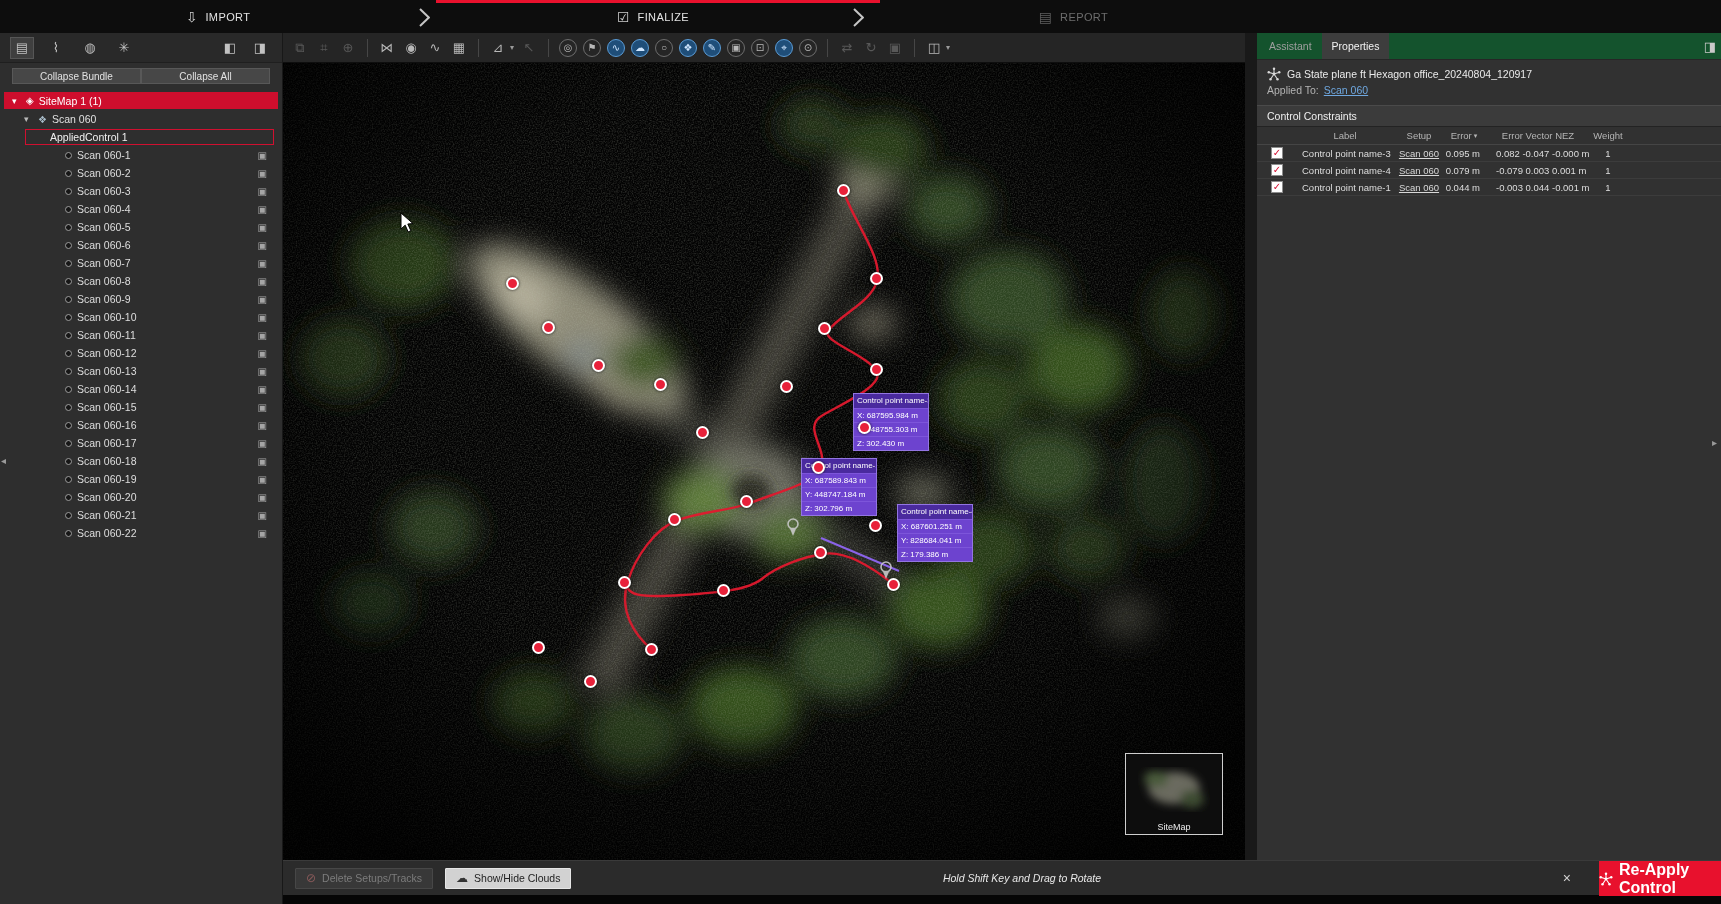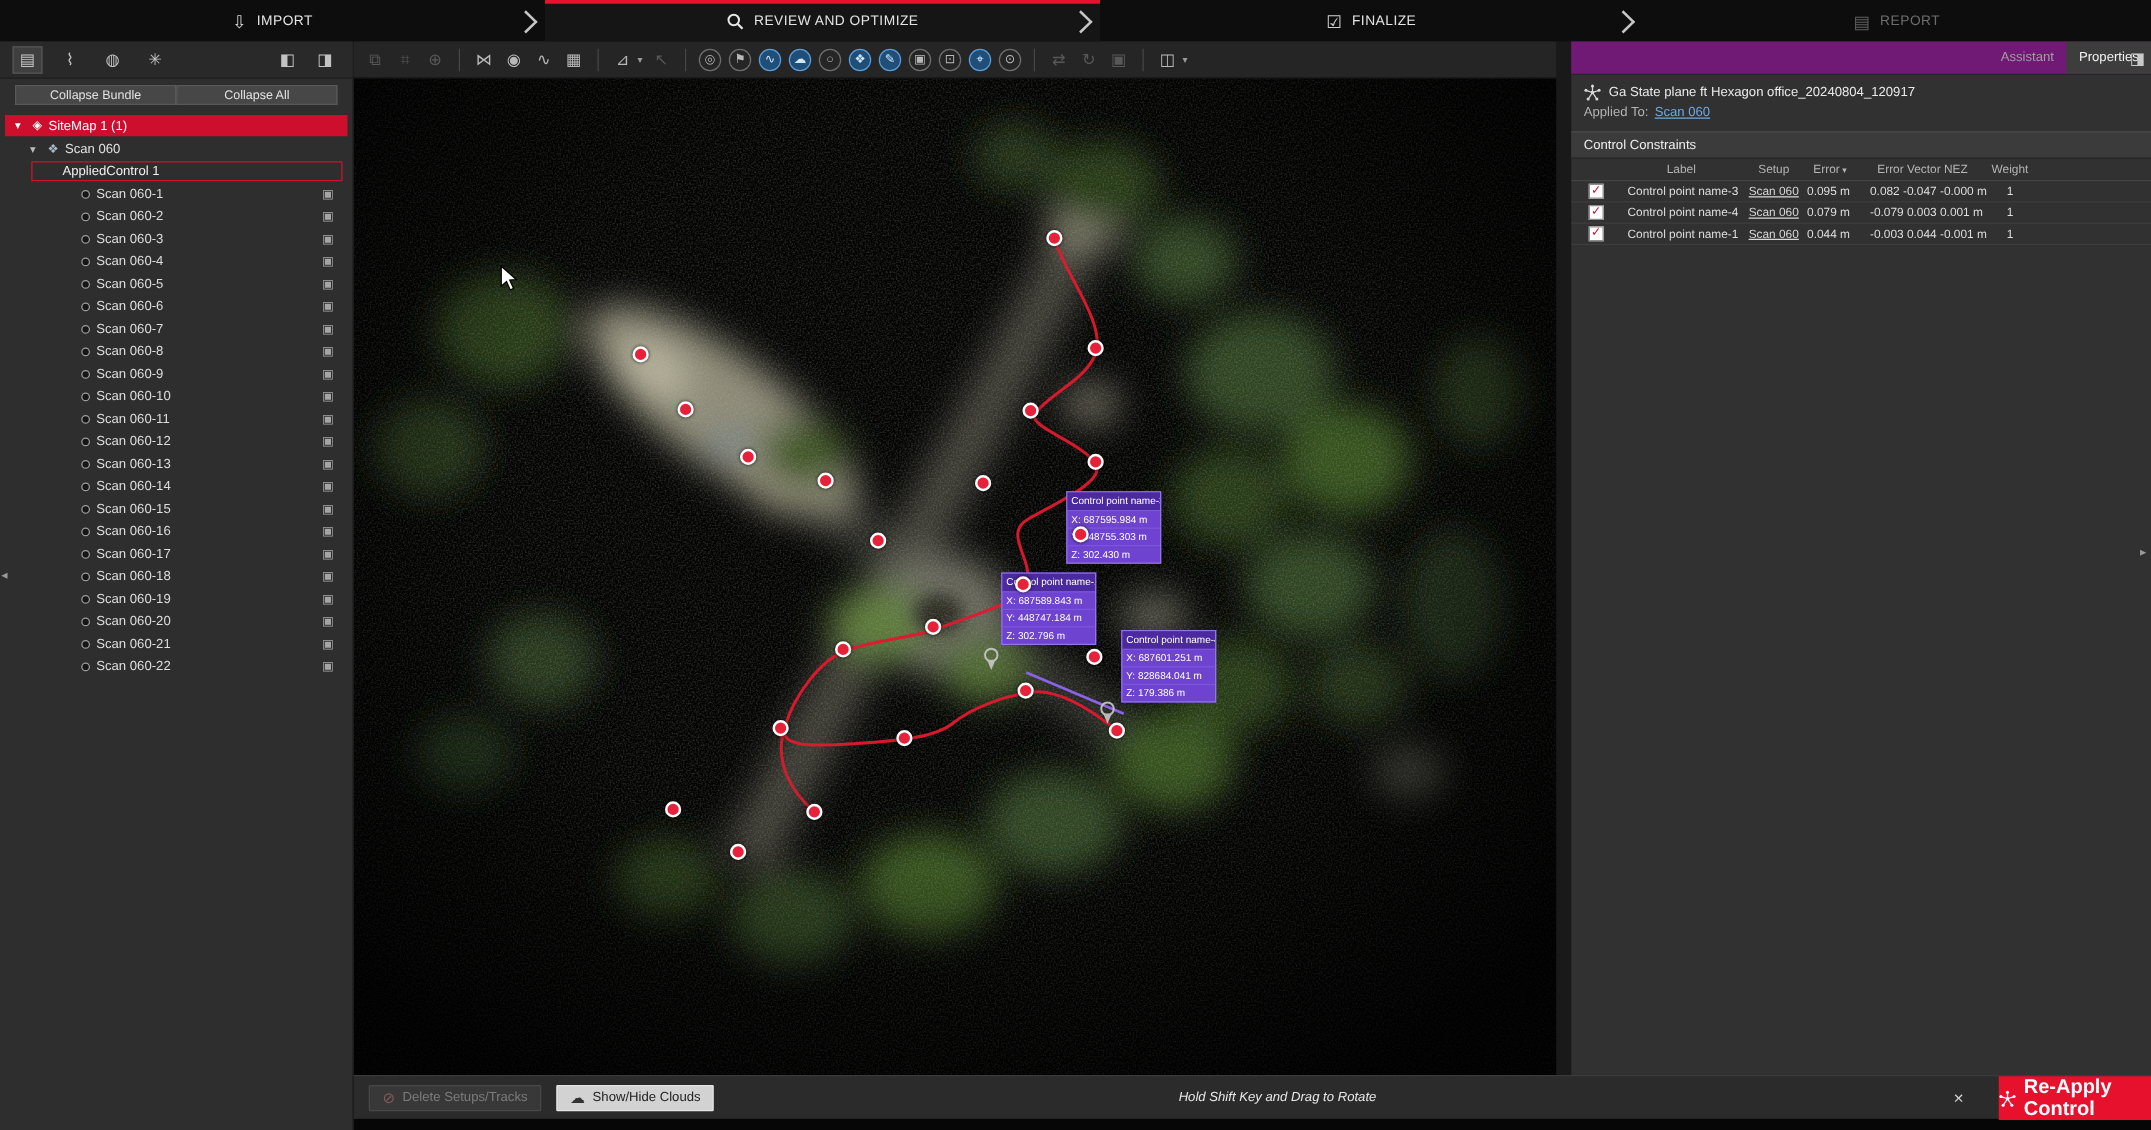--- a/index.html
+++ b/index.html
@@ -61,21 +61,21 @@
   .cp-tip-title { background:#4a2a9e; padding:2px 3px; white-space:nowrap; overflow:hidden; }
   .cp-tip-row { padding:2px 3px 1px 3px; border-top:1px solid #7d55da; white-space:nowrap; }
   #minimap { position:absolute; left:842px; top:690px; width:98px; height:82px; border:1px solid #cfcfcf; background:#0d0d0d; z-index:7; }
   #minimap svg { position:absolute; left:0; top:0; }
   .mm-label { position:absolute; bottom:2px; width:100%; text-align:center; font-size:9px; color:#ececec; }
   .vp-cursor { position:absolute; z-index:9; }
 
   
   #gap-col { position:absolute; left:1245px; top:33px; width:12px; height:827px; background:#191919; z-index:8; }
   #rp { position:absolute; left:1257px; top:33px; width:464px; height:827px; background:#313131; z-index:10; }
-  .rp-tabs { height:27px; background:#701a75; display:flex; align-items:stretch; padding-left:2px; position:relative; border-bottom:1px solid #262626;justify-content:flex-end; }
+  .rp-tabs { height:27px; background:#14532d; display:flex; align-items:stretch; padding-left:2px; position:relative; border-bottom:1px solid #262626; }
   .rp-tab { padding:7px 10px 0 10px; font-size:10.5px; color:#9f9f9f; }
   .rp-tab.active { background:#3d3d3d; color:#f2f2f2; }
   .rp-collapse { position:absolute; right:5px; top:6px; font-size:13px; color:#c9c9c9; }
   .rp-body { padding-top:6px; font-size:10.5px; }
   .rp-title { display:flex; align-items:center; gap:6px; padding:2px 10px; height:16px; color:#eaeaea; white-space:nowrap; }
   .rp-kv { padding:0 10px; height:15px; display:flex; align-items:center; gap:5px; }
   .rp-k { color:#b3b3b3; }
   .rp-v { color:#e5e5e5; }
   .rp-link { color:#6fa8e0; text-decoration:underline; }
   .rp-section { margin-top:8px; background:#3b3b3b; border-top:1px solid #4a4a4a; border-bottom:1px solid #232323; padding:4px 10px; height:22px; color:#efefef; }
@@ -137,30 +137,20 @@
       </filter>
   </defs>
 </svg>
 
 <div id="app">
 
   <header id="workflow">
     <div class="wf-seg" style="width:436px">
       <span class="wf-ico">⇩</span>
       <span class="wf-label">IMPORT</span>
-      <span class="wf-chev"></span>
-    </div>
-    <div class="wf-seg active" style="width:444px">
-      <span class="wf-ico">
-        <svg width="14" height="14" viewBox="0 0 14 14">
-            <circle cx="6" cy="6" r="4.2" fill="none" stroke="#e8e8e8" stroke-width="1.6"></circle>
-            <line x1="9.2" y1="9.2" x2="13" y2="13" stroke="#e8e8e8" stroke-width="1.8"></line>
-          </svg>
-      </span>
-      <span class="wf-label">REVIEW AND OPTIMIZE</span>
       <span class="wf-chev"></span>
     </div>
     <div class="wf-seg" style="width:434px">
       <span class="wf-ico">☑</span>
       <span class="wf-label">FINALIZE</span>
       <span class="wf-chev"></span>
     </div>
     <div class="wf-seg dim" style="width:407px">
       <span class="wf-ico">▤</span>
       <span class="wf-label">REPORT</span>
@@ -416,20 +406,30 @@
       <g transform="translate(510,467)" opacity="0.9">
         <circle cx="0" cy="-6" r="5" fill="none" stroke="#c9c9c9" stroke-width="1.6"></circle>
         <path d="M-3.4,-2.2 L0,6 L3.4,-2.2 Z" fill="#c9c9c9"></path>
       </g>
       <g transform="translate(603,510)" opacity="0.9">
         <circle cx="0" cy="-6" r="5" fill="none" stroke="#c9c9c9" stroke-width="1.6"></circle>
         <path d="M-3.4,-2.2 L0,6 L3.4,-2.2 Z" fill="#c9c9c9"></path>
       </g>
     </svg>
 
+    <div id="minimap">
+      <svg width="96" height="80" viewBox="0 0 96 80">
+        <g filter="url(#mmblur)">
+          <ellipse cx="48" cy="34" rx="26" ry="16" fill="#6a6a5e"></ellipse>
+          <ellipse cx="30" cy="25" rx="12" ry="8" fill="#4a5a3a"></ellipse>
+          <ellipse cx="66" cy="45" rx="12" ry="9" fill="#3c4c30"></ellipse>
+        </g>
+      </svg>
+      <div class="mm-label">SiteMap</div>
+    </div>
 
     <svg class="vp-cursor" width="18" height="22" style="left:117px;top:149px;">
       <polygon points="1,1 1,17 5.2,13.2 8.2,20 10.8,18.6 7.8,12 13,11.6" fill="#fff" stroke="#000" stroke-width="1"></polygon>
     </svg>
   <div class="cp-tip" style="left: 570px; top: 330px;">
         <div class="cp-tip-title">Control point name-3</div>
         <div class="cp-tip-row">X: 687595.984 m</div>
         <div class="cp-tip-row">Y: 448755.303 m</div>
         <div class="cp-tip-row">Z: 302.430 m</div>
       </div>

